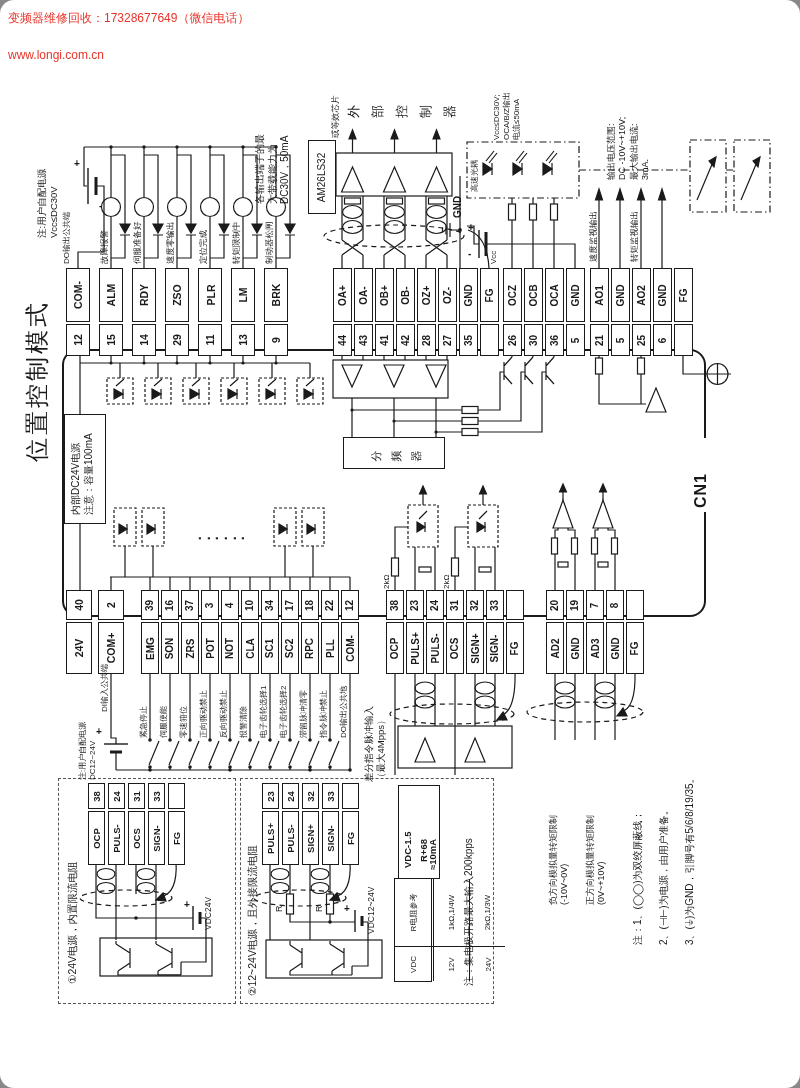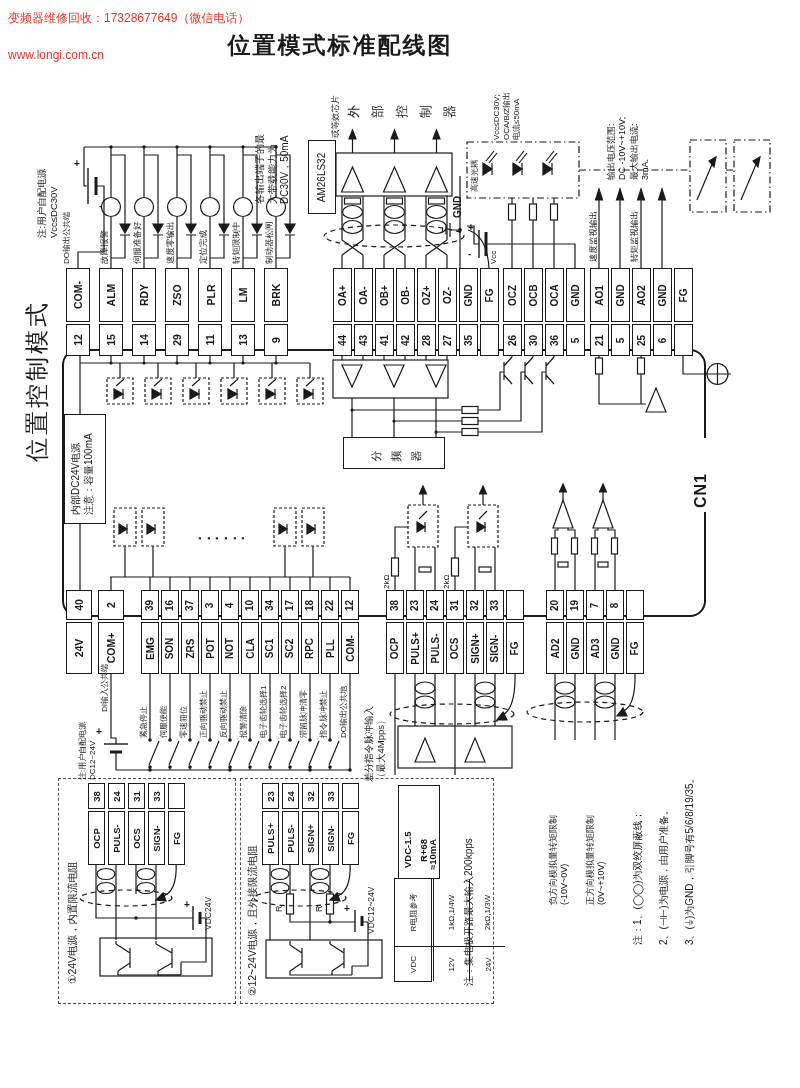--- a/index.html
+++ b/index.html
@@ -1,17 +1,17 @@
 <!DOCTYPE html>
 <html><head>
 <meta charset="utf-8">
 <style>
   html,body{margin:0;padding:0;background:#888;}
   .page{position:relative;width:800px;height:1088px;background:#ffffff;overflow:hidden;
-        font-family:"Liberation Sans",sans-serif;color:#1a1a1a;}
+        font-family:"Liberation Sans",sans-serif;color:#1a1a1a;border-radius:14px;}
   .red{position:absolute;color:#e8342a;font-size:12px;white-space:nowrap;}
   .title{position:absolute;left:180px;top:30px;width:320px;text-align:center;
          font-size:23px;font-weight:bold;letter-spacing:2px;}
   svg.wires{position:absolute;left:0;top:0;z-index:1;pointer-events:none;}
   .outline{position:absolute;left:62px;top:349px;width:640px;height:264px;
            border:2px solid #1a1a1a;border-radius:16px;z-index:0;}
   
   .vlabel{position:absolute;transform:rotate(-90deg);transform-origin:0 0;
           white-space:pre;line-height:1.25;z-index:3;}
   .box{position:absolute;border:1.6px solid #1a1a1a;background:#fff;z-index:2;}
@@ -40,21 +40,20 @@
   .rtable .bc{height:34px;display:flex;align-items:center;justify-content:center;}
   .rtable span{transform:rotate(-90deg);white-space:nowrap;font-size:8px;}
 </style>
 </head>
 <body>
 
 <div class="page">
 
   <div class="red" style="left:8px;top:10px;">变频器维修回收：17328677649（微信电话）</div>
   <div class="red" style="left:8px;top:48px;text-align:right;">www.longi.com.cn</div>
-  <div class="title">位置模式标准配线图</div>
 
   <div class="outline"></div>
   <div class="cn1patch"></div>
   <div class="vlabel" style="left:691px;top:508px;font-size:16px;font-weight:600;letter-spacing:1px;">CN1</div>
   <div class="vlabel" style="left:22px;top:462px;font-size:24px;letter-spacing:3px;">位置控制模式</div>
 
   <svg class="wires" width="800" height="1088" viewBox="0 0 800 1088" fill="none" stroke="#1a1a1a" stroke-width="1.2">
 
     <g>
       <path d="M84 147 H276"></path>

